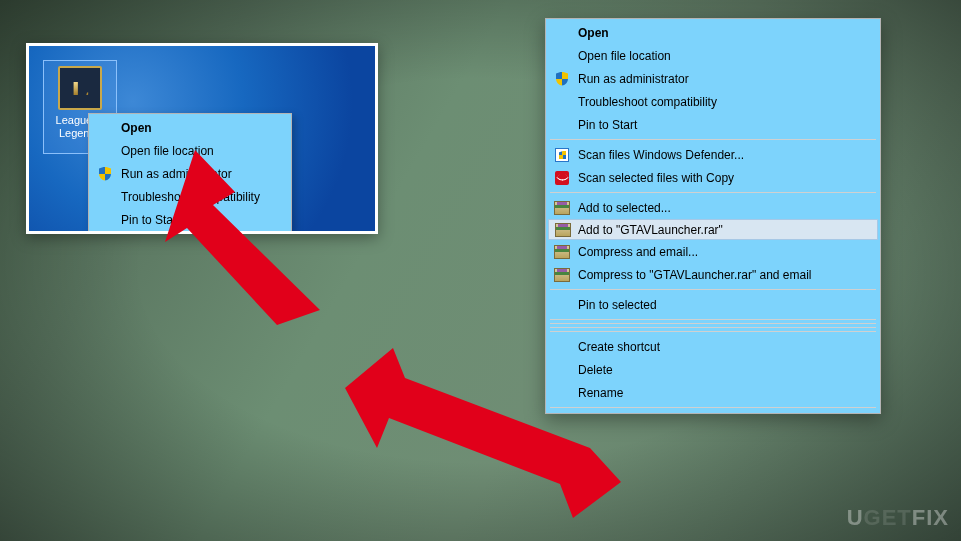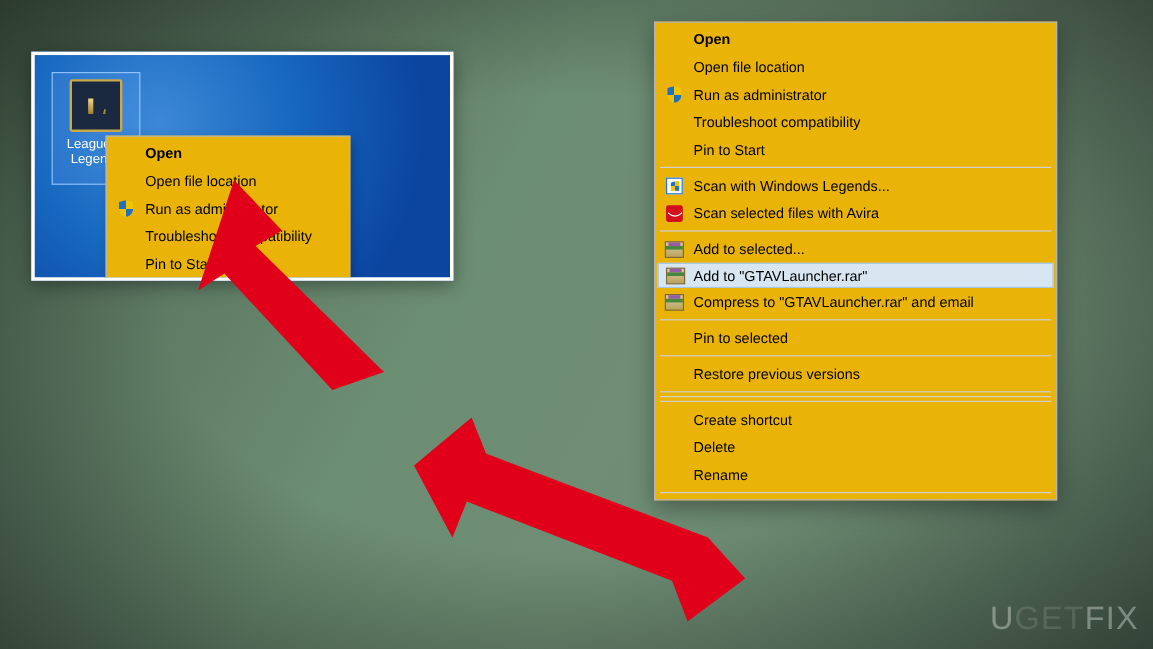--- a/index.html
+++ b/index.html
@@ -20,22 +20,22 @@
     inset:0;
     background: radial-gradient(ellipse at center, rgba(0,0,0,0) 50%, rgba(0,0,0,0.45) 100%);
     pointer-events:none;
   }
 
   
   .wm {
     position: absolute;
     right: 12px;
     bottom: 10px;
-    font-size: 27px;
-    font-weight: 400;
+    font-size: 22px;
+    font-weight: 700;
     color: rgba(255,255,255,0.35);
     letter-spacing: 1px;
     font-family: Arial, sans-serif;
   }
   .wm .dim { color: rgba(255,255,255,0.12); }
 
   
   .desktop-card {
     position: absolute;
     left: 26px;
@@ -97,21 +97,21 @@
     top:14px;
     width:74px;
     height:94px;
     border:1px solid rgba(150,200,255,0.9);
     background:rgba(120,180,255,0.15);
     pointer-events:none;
   }
 
   
   .menu {
-    background:#eab308;
+    background:#7dd3fc;
     border:1px solid #b4b4b4;
     box-shadow:3px 3px 8px rgba(0,0,0,0.25);
     padding:2px;
     color:#000;
   }
   .menu-item {
     display:flex;
     align-items:center;
     height:23px;
     padding:0 18px 0 30px;
@@ -247,55 +247,58 @@
   <div class="menu-item">
       <span>Pin to Start</span>
     </div>
   <div class="sep"></div>
   <div class="menu-item">
     <span class="icon">
         <span class="defender-box">
           <span class="shield-blue-yellow mini"></span>
         </span>
       </span>
-    <span>Scan with Windows Legends...</span>
+    <span>Scan files Windows Defender...</span>
   </div>
   <div class="menu-item">
     <span class="icon">
         <span class="avira-box"></span>
       </span>
-    <span>Scan selected files with Avira</span>
+    <span>Scan selected files with Copy</span>
   </div>
   <div class="sep"></div>
   <div class="menu-item">
     <span class="icon">
         <span class="rar-icon-box"></span>
       </span>
     <span>Add to selected...</span>
   </div>
   <div class="menu-item hover">
     <span class="icon">
         <span class="rar-icon-box"></span>
       </span>
     <span>Add to "GTAVLauncher.rar"</span>
   </div>
   <div class="menu-item">
     <span class="icon">
         <span class="rar-icon-box"></span>
       </span>
+    <span>Compress and email...</span>
+  </div>
+  <div class="menu-item">
+    <span class="icon">
+        <span class="rar-icon-box"></span>
+      </span>
     <span>Compress to "GTAVLauncher.rar" and email</span>
   </div>
   <div class="sep"></div>
   <div class="menu-item">
       <span>Pin to selected</span>
     </div>
   <div class="sep"></div>
-  <div class="menu-item">
-      <span>Restore previous versions</span>
-    </div>
   <div class="sep"></div>
   <div class="sep"></div>
   <div class="sep"></div>
   <div class="menu-item">
       <span>Create shortcut</span>
     </div>
   <div class="menu-item">
       <span>Delete</span>
     </div>
   <div class="menu-item">

